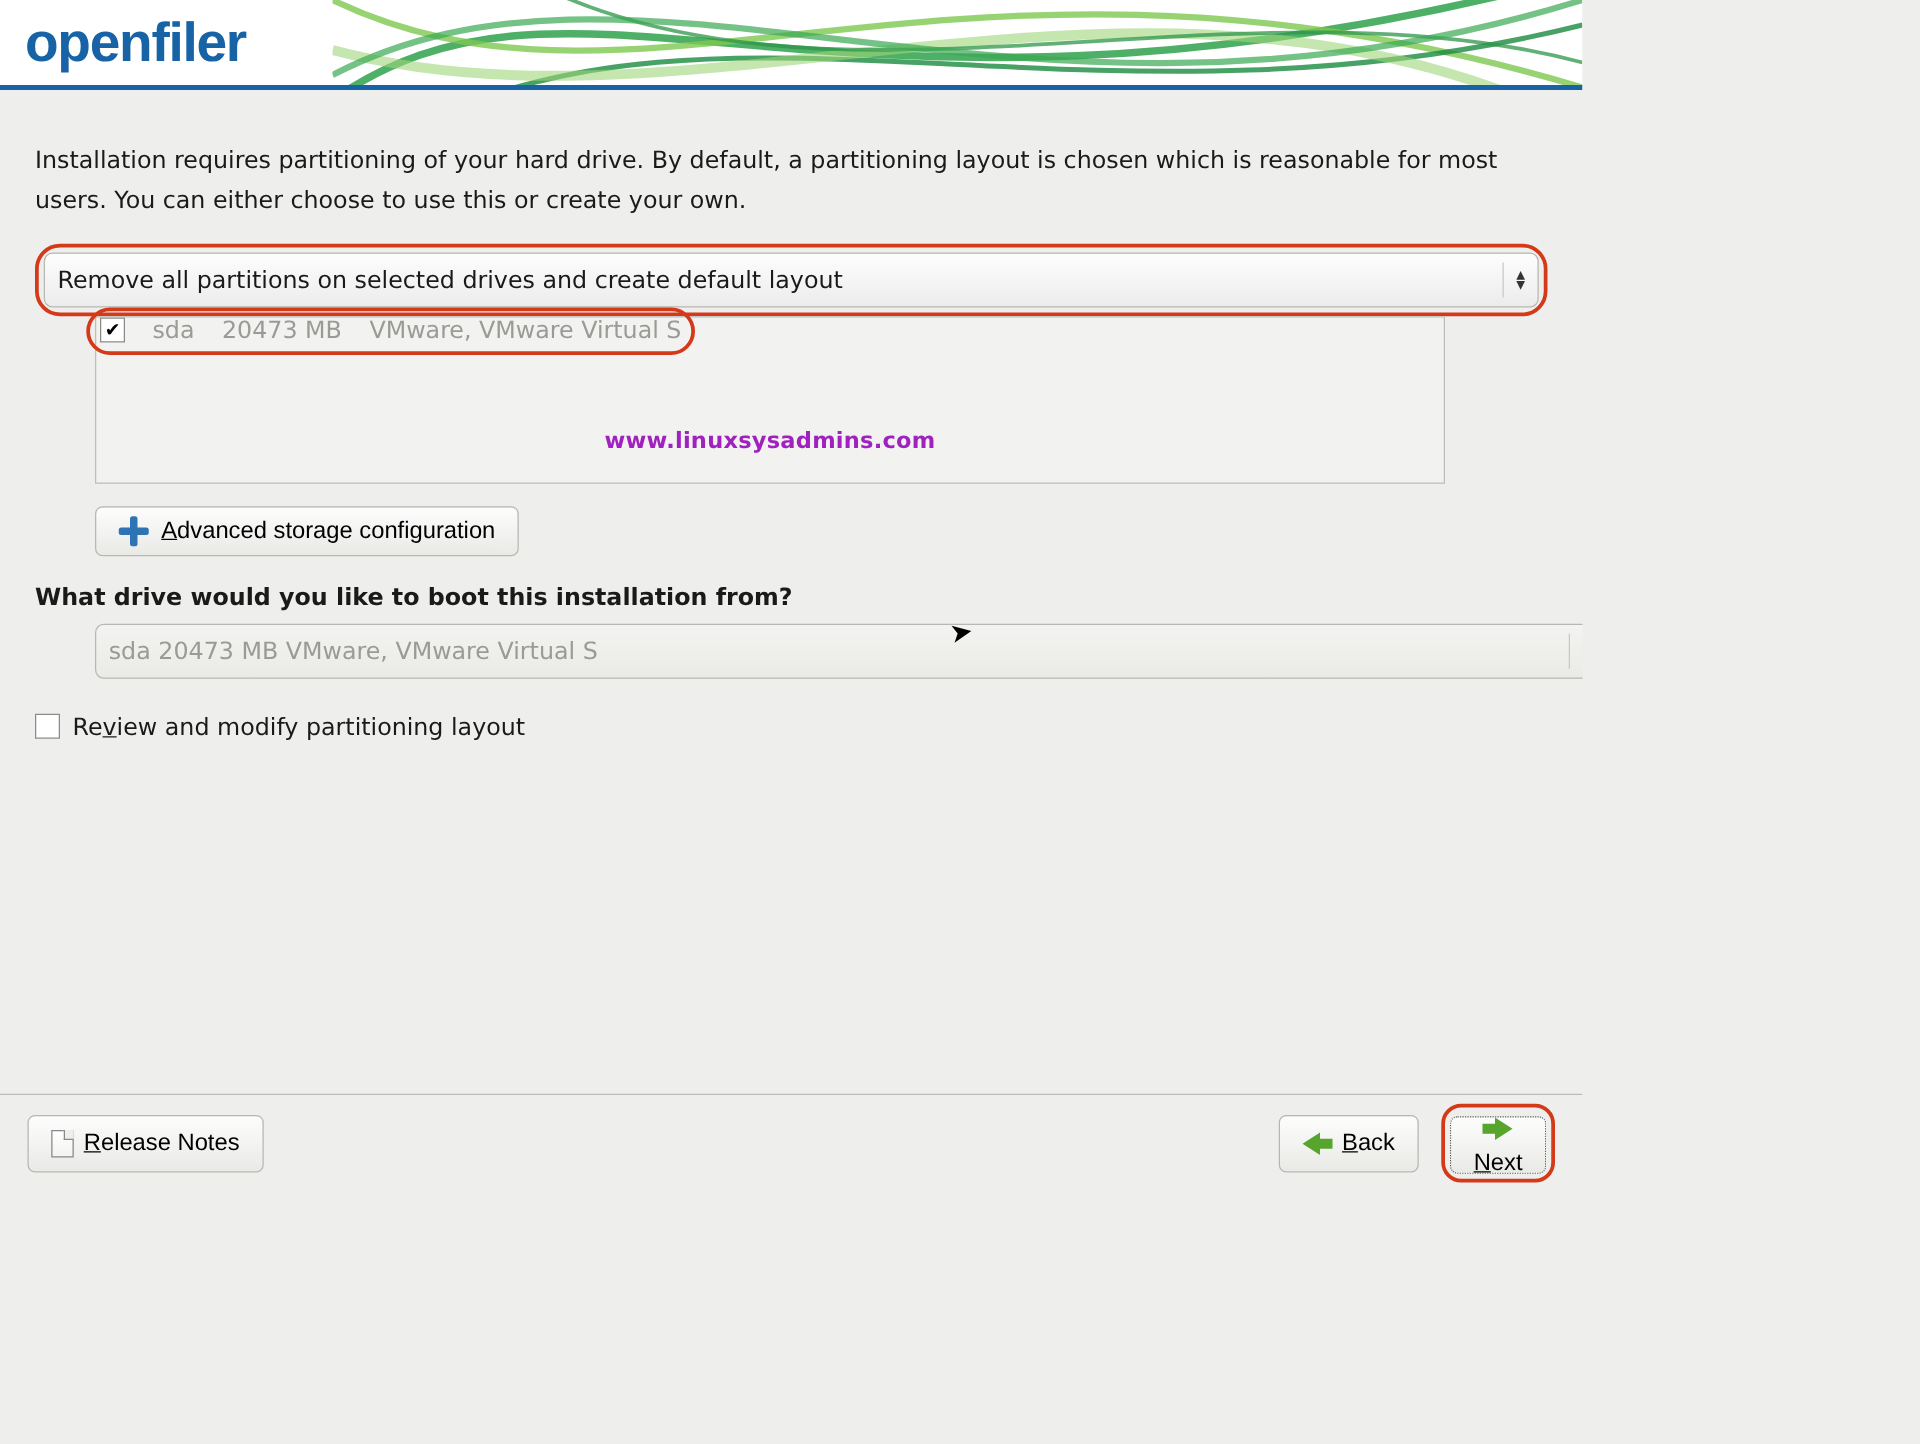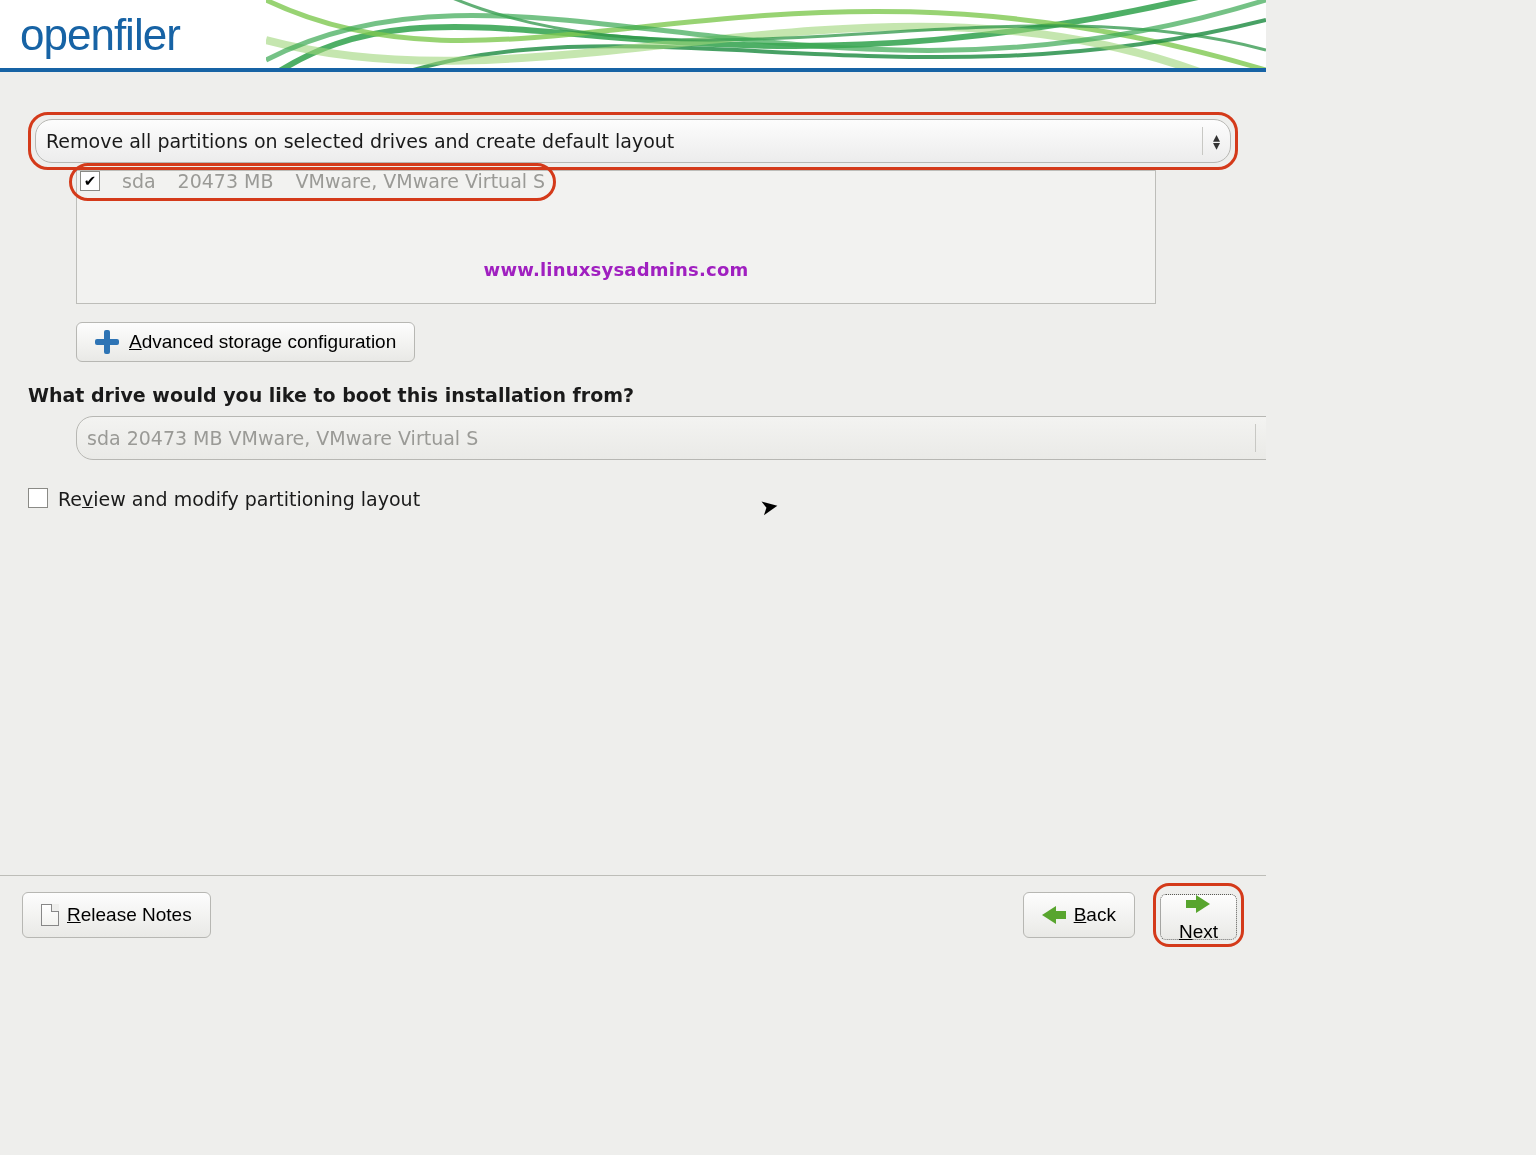--- a/index.html
+++ b/index.html
@@ -20,21 +20,21 @@
     height: 72px;
     background: #ffffff;
     border-bottom: 4px solid #1763a5;
     overflow: hidden;
   }
   .logo {
     position: absolute;
     left: 20px;
     top: 10px;
     font-size: 44px;
-    font-weight: 400;
+    font-weight: 700;
     color: #1763a5;
     letter-spacing: -1px;
     font-family: "Trebuchet MS", Arial, sans-serif;
   }
   .swirls {
     position: absolute;
     right: 0;
     top: -40px;
     width: 1000px;
     height: 160px;
@@ -58,21 +58,21 @@
     border: 3px solid #d43a1a;
     border-radius: 20px;
     padding: 4px;
   }
   .combo {
     display: flex;
     align-items: center;
     height: 44px;
     background: linear-gradient(#fdfdfd, #ececec);
     border: 1px solid #b7b7b3;
-    border-radius: 17px;
+    border-radius: 7px;
   }
   .combo span.text {
     flex: 1;
     padding-left: 10px;
     font-size: 19px;
     color: #1a1a1a;
     white-space: nowrap;
     overflow: hidden;
   }
   .combo .chev {
@@ -268,20 +268,21 @@
     <path d="M0,40 C250,160 500,-40 1000,110" stroke="#7ec850" stroke-width="5" fill="none" opacity="0.8"></path>
     <path d="M50,150 C300,10 600,160 1000,60" stroke="#1a8a3e" stroke-width="4" fill="none" opacity="0.8"></path>
     <path d="M0,80 C300,160 650,-30 1000,140" stroke="#9fd67a" stroke-width="8" fill="none" opacity="0.6"></path>
     <path d="M100,-10 C350,170 700,10 1000,90" stroke="#2e9648" stroke-width="3" fill="none" opacity="0.75"></path>
     <path d="M0,100 C250,-30 550,180 1000,40" stroke="#3aa853" stroke-width="5" fill="none" opacity="0.7"></path>
   </svg>
 </div>
 
 <div class="content">
 
+  <p class="intro">Installation requires partitioning of your hard drive.  By default, a partitioning layout is chosen which is reasonable for most users. You can either choose to use this or create your own.</p>
 
   
   <div class="hl-red">
     <div class="combo">
       <span class="text">Remove all partitions on selected drives and create default layout</span>
       <div class="chev">▴<br>▾</div>
     </div>
   </div>
 
 

